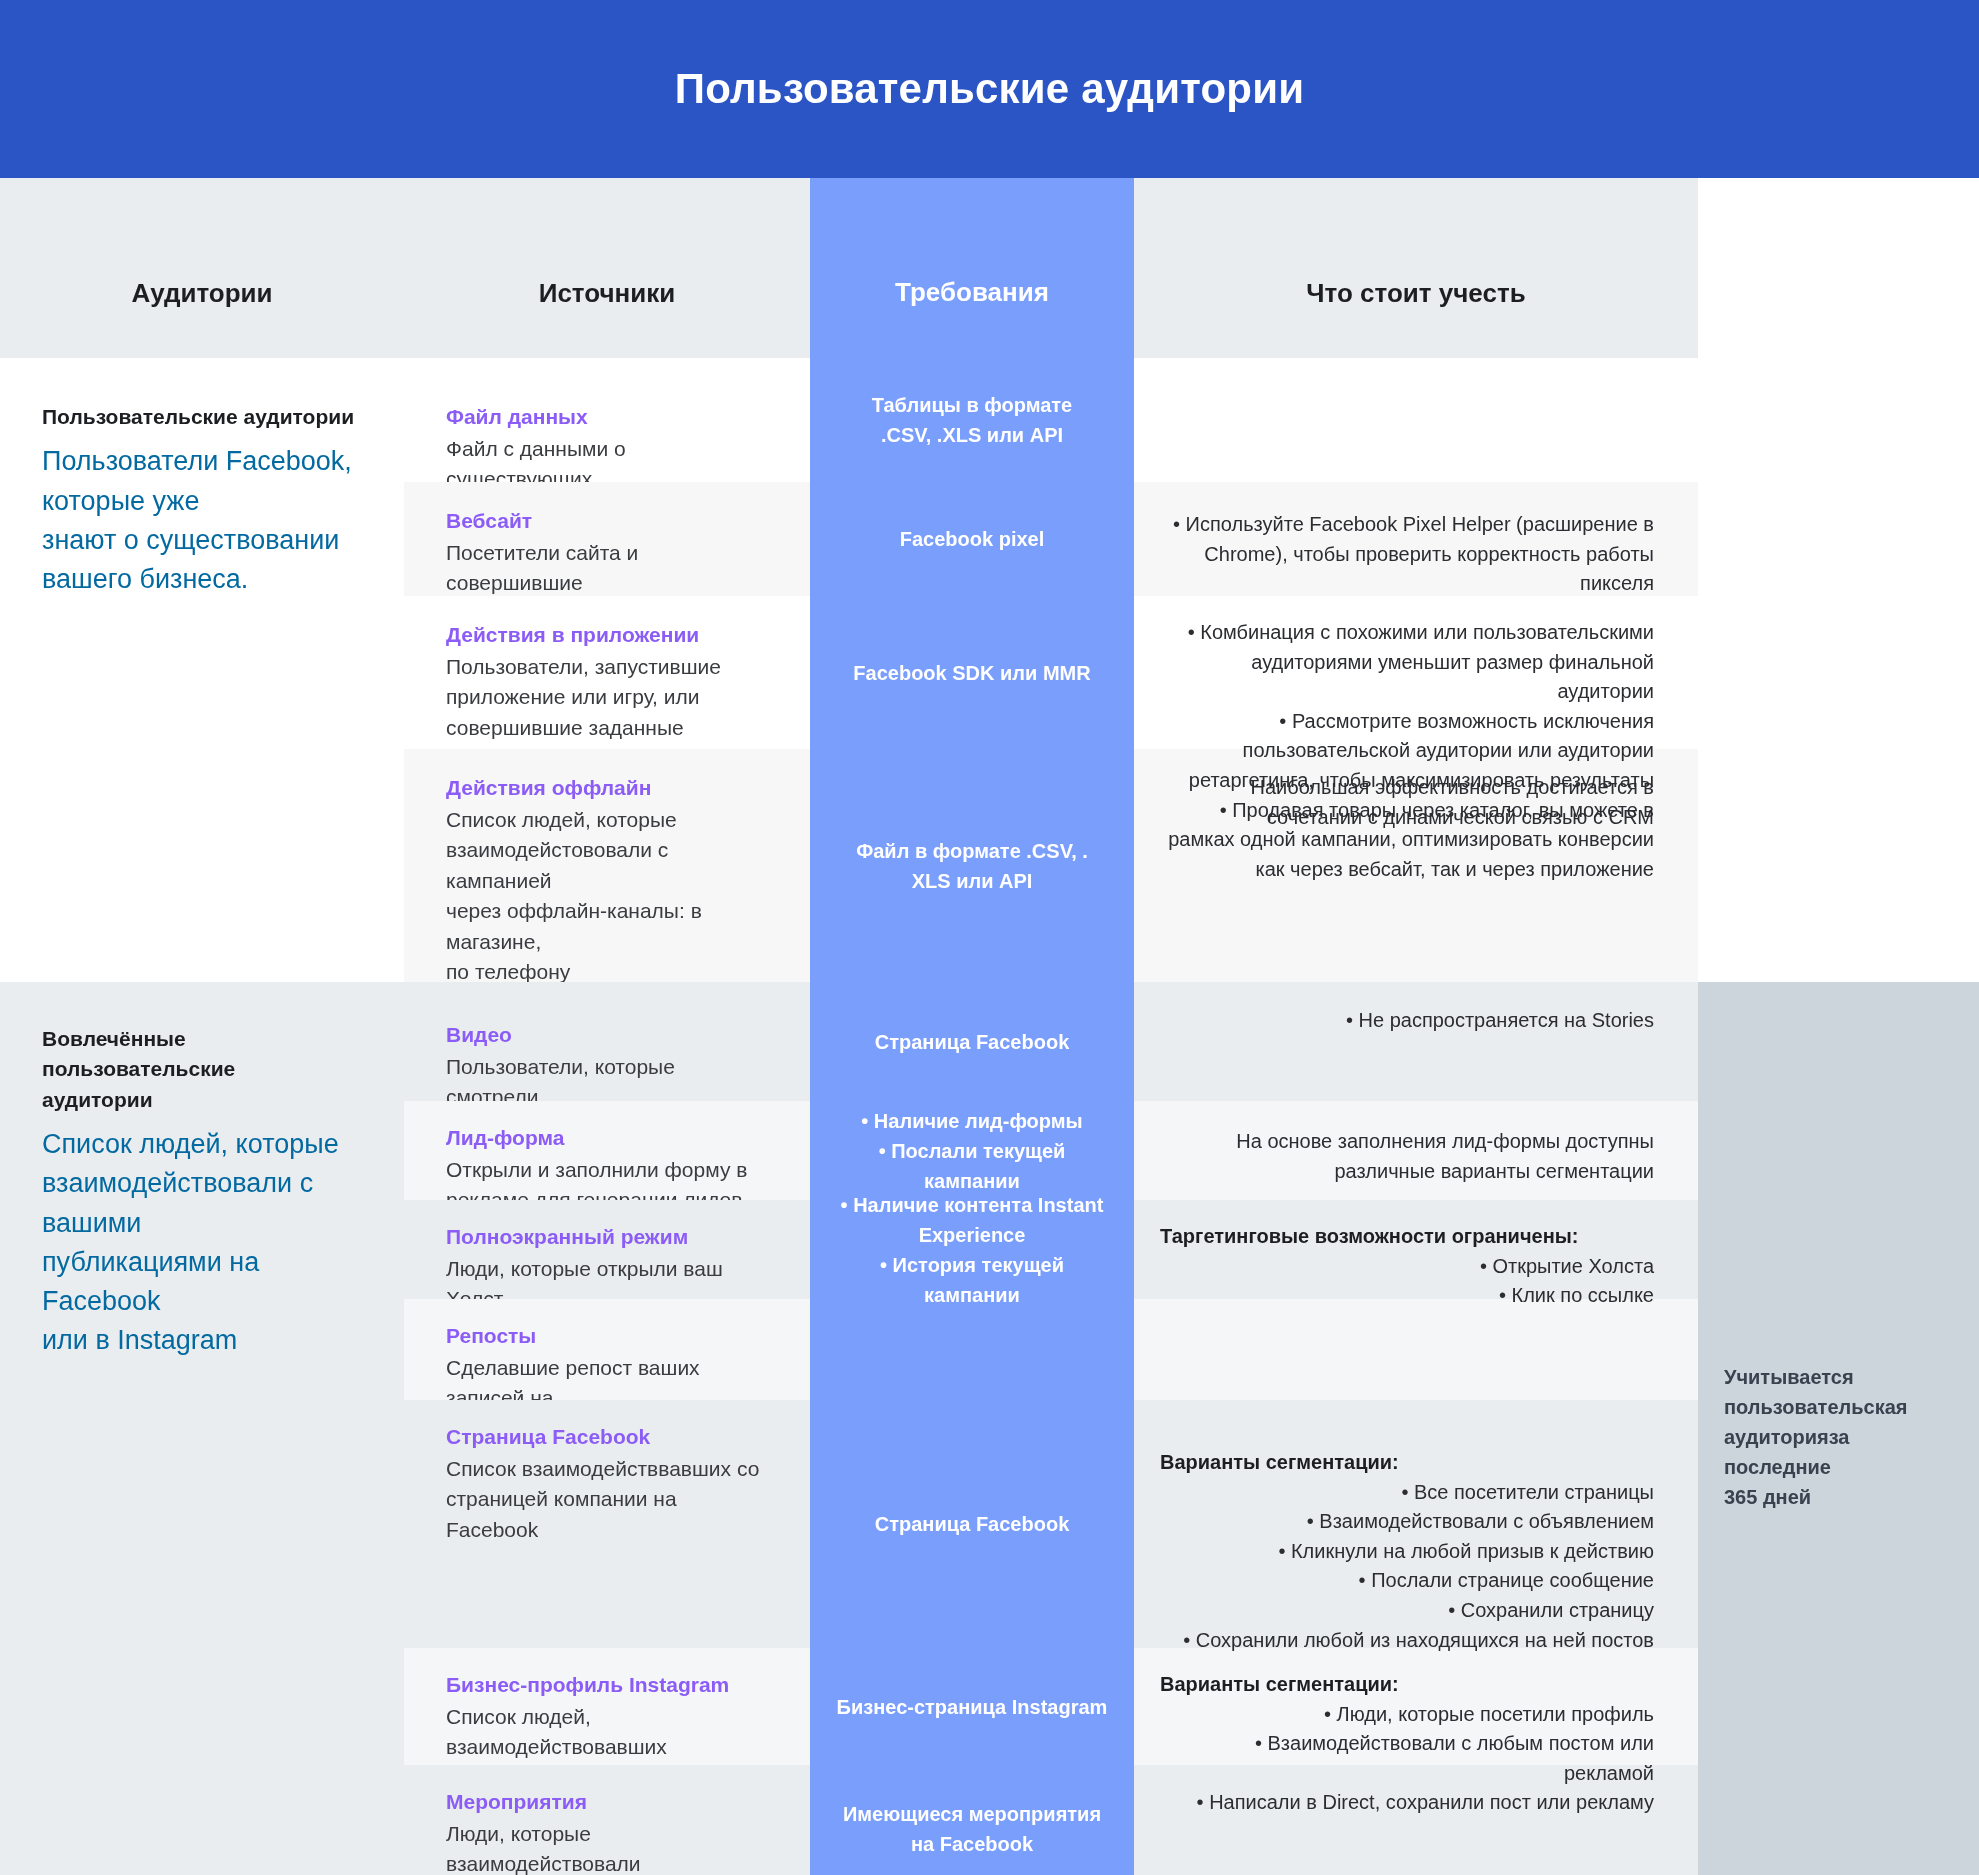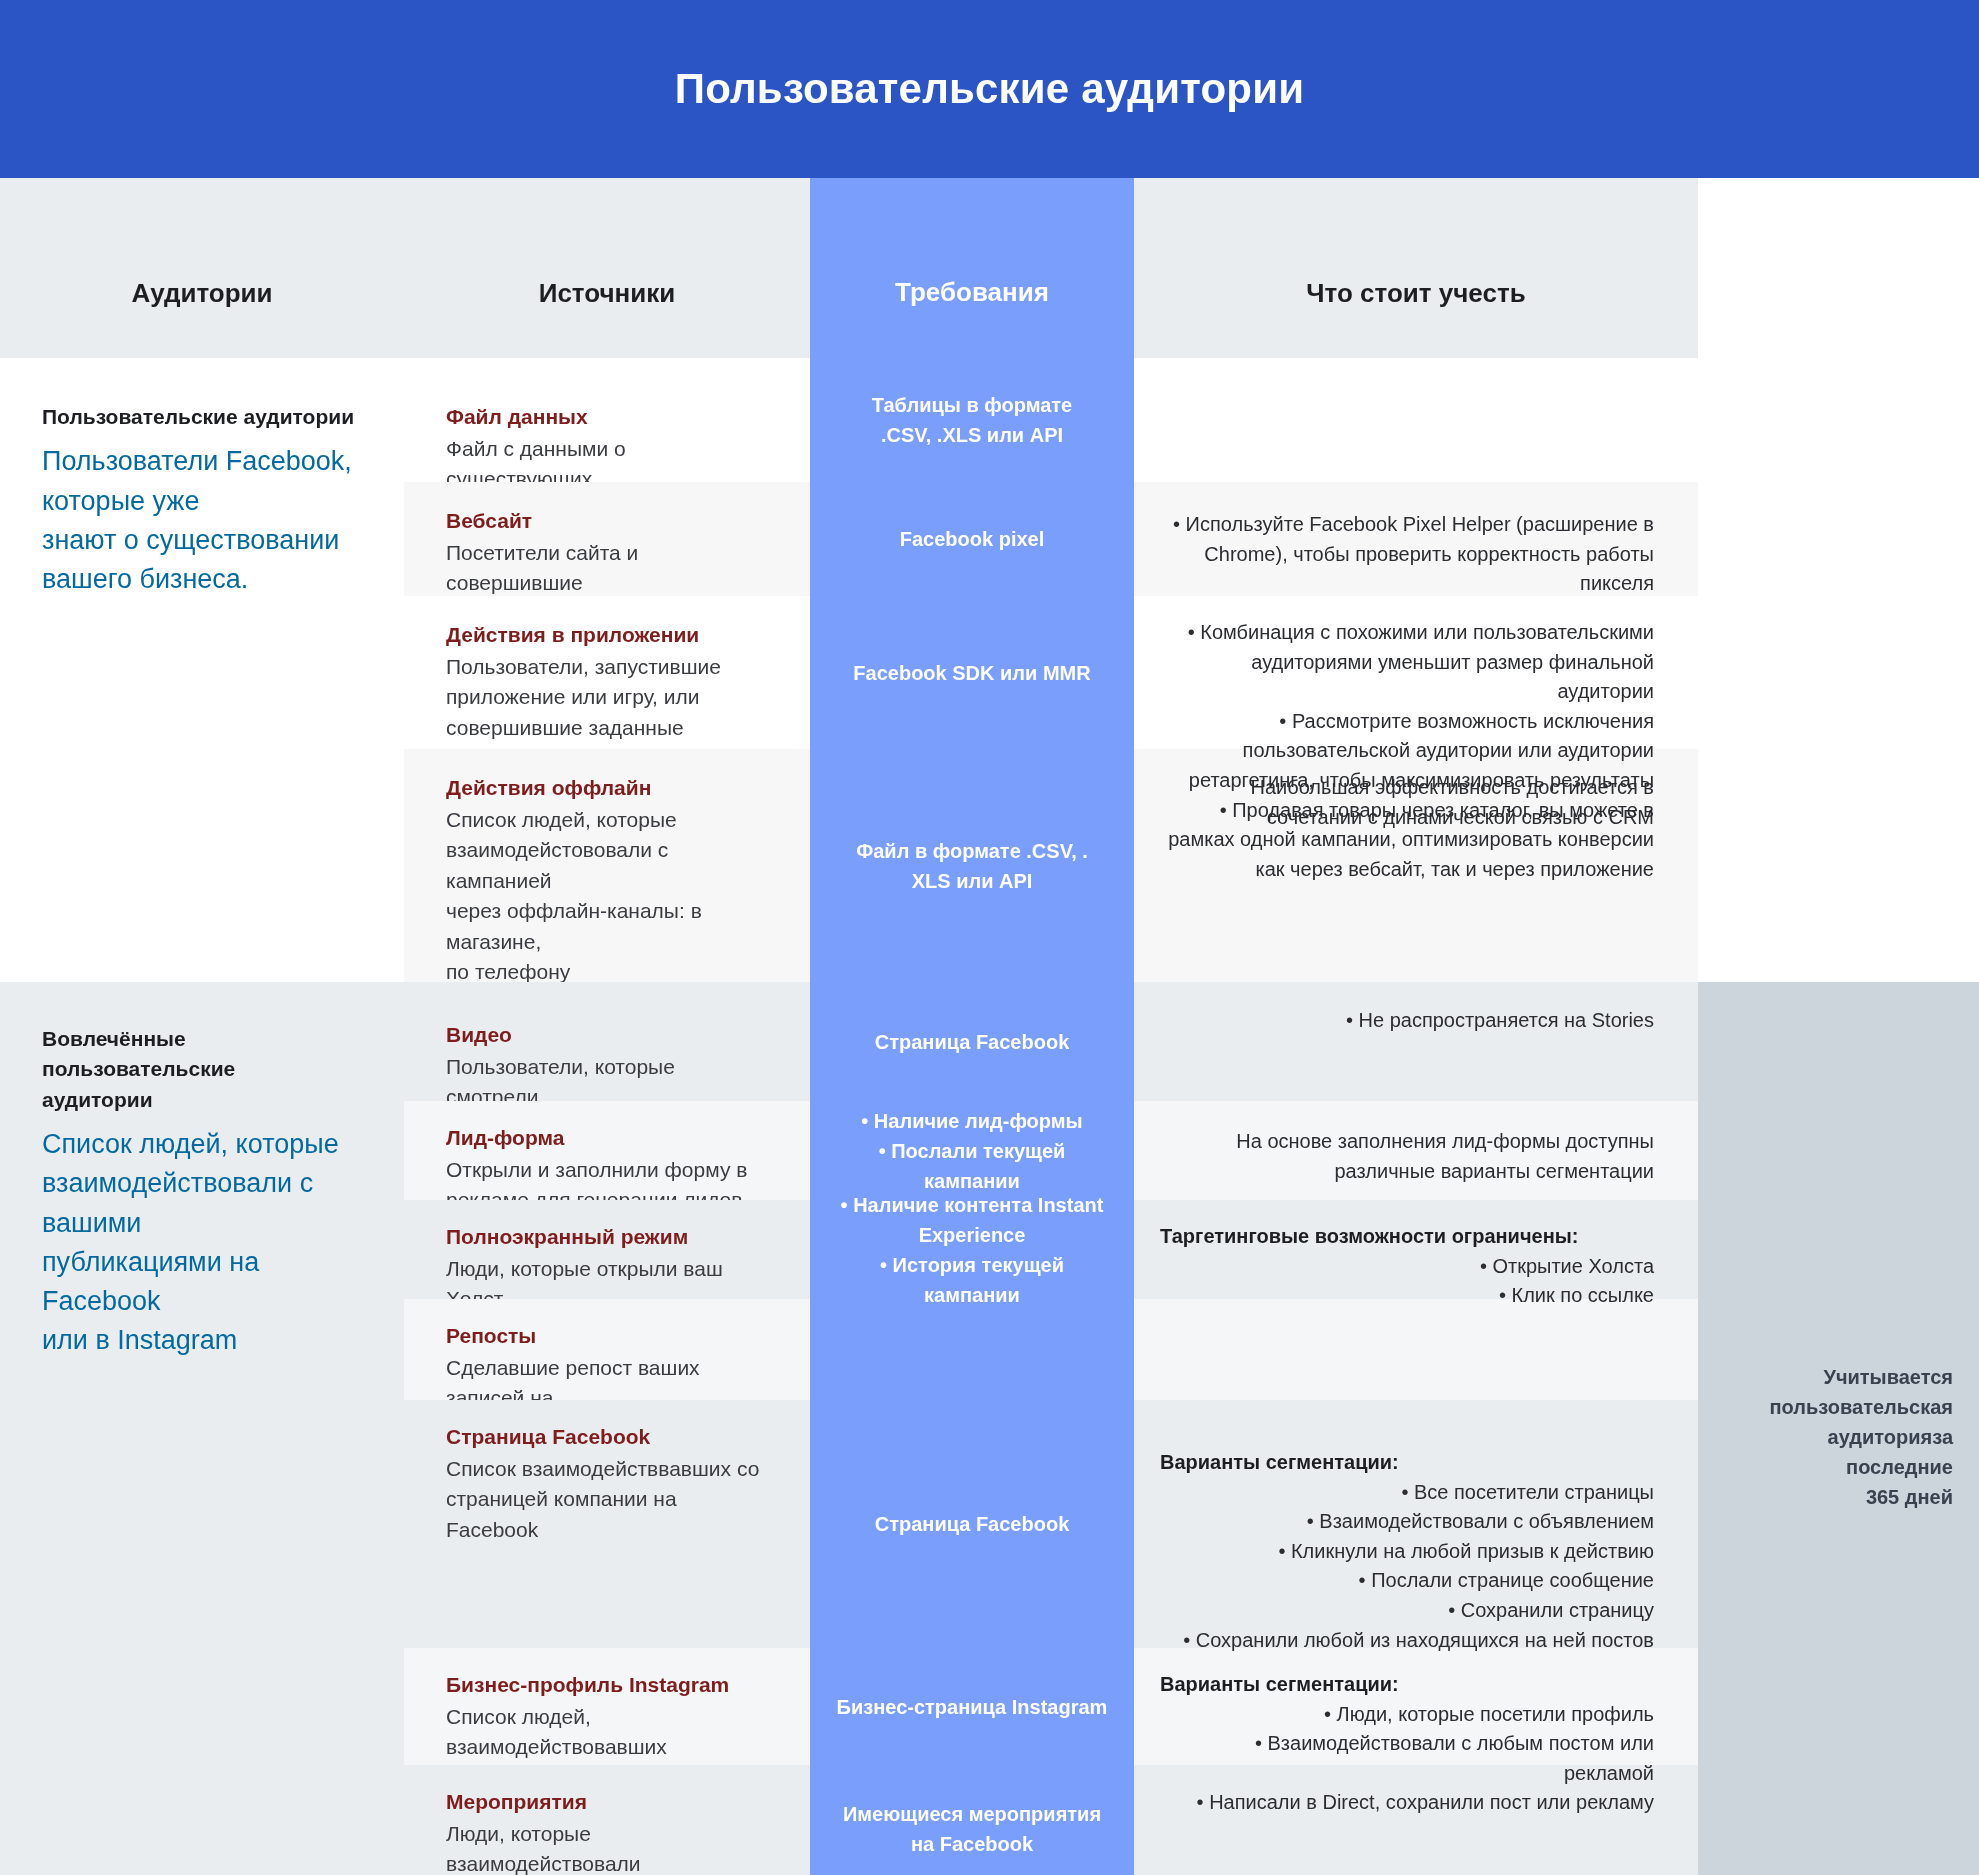--- a/index.html
+++ b/index.html
@@ -82,21 +82,21 @@
   .cell.alt-dark   { background: rgba(0,0,0,0.018); }
 
   .sec1 .cell.alt-light { background: #f7f7f8; }
   .sec1 .cell.alt-dark  { background: #ffffff; }
   .sec2 .cell.alt-light { background: #f5f6f7; }
   .sec2 .cell.alt-dark  { background: #eaedef; }
 
   .item-title {
     font-size: 21px;
     font-weight: bold;
-    color: #7f1d1d;
+    color: #8b5cf6;
     line-height: 1.42;
     margin-bottom: 2px;
   }
   .item-desc {
     font-size: 21px;
     color: #3a3c40;
     line-height: 1.45;
     white-space: pre-line;
   }
   .aud-title {
@@ -130,21 +130,21 @@
   .note-cell {
     padding: 24px 44px 24px 26px;
     font-size: 20px;
     color: #2b2d31;
     line-height: 1.48;
   }
   .note-strong { font-weight: bold; color:#1c1e21; display:block; }
   .note-line { display:block;text-align:right; }
 
   .pad-note {
-    text-align:right;
+    text-align:left;
     font-size: 20px;
     font-weight: bold;
     color: #3a4250;
     line-height: 1.5;
     white-space: pre-line;
     padding: 0 26px;
   }
 
   .pad-center {
     height: 100%;

